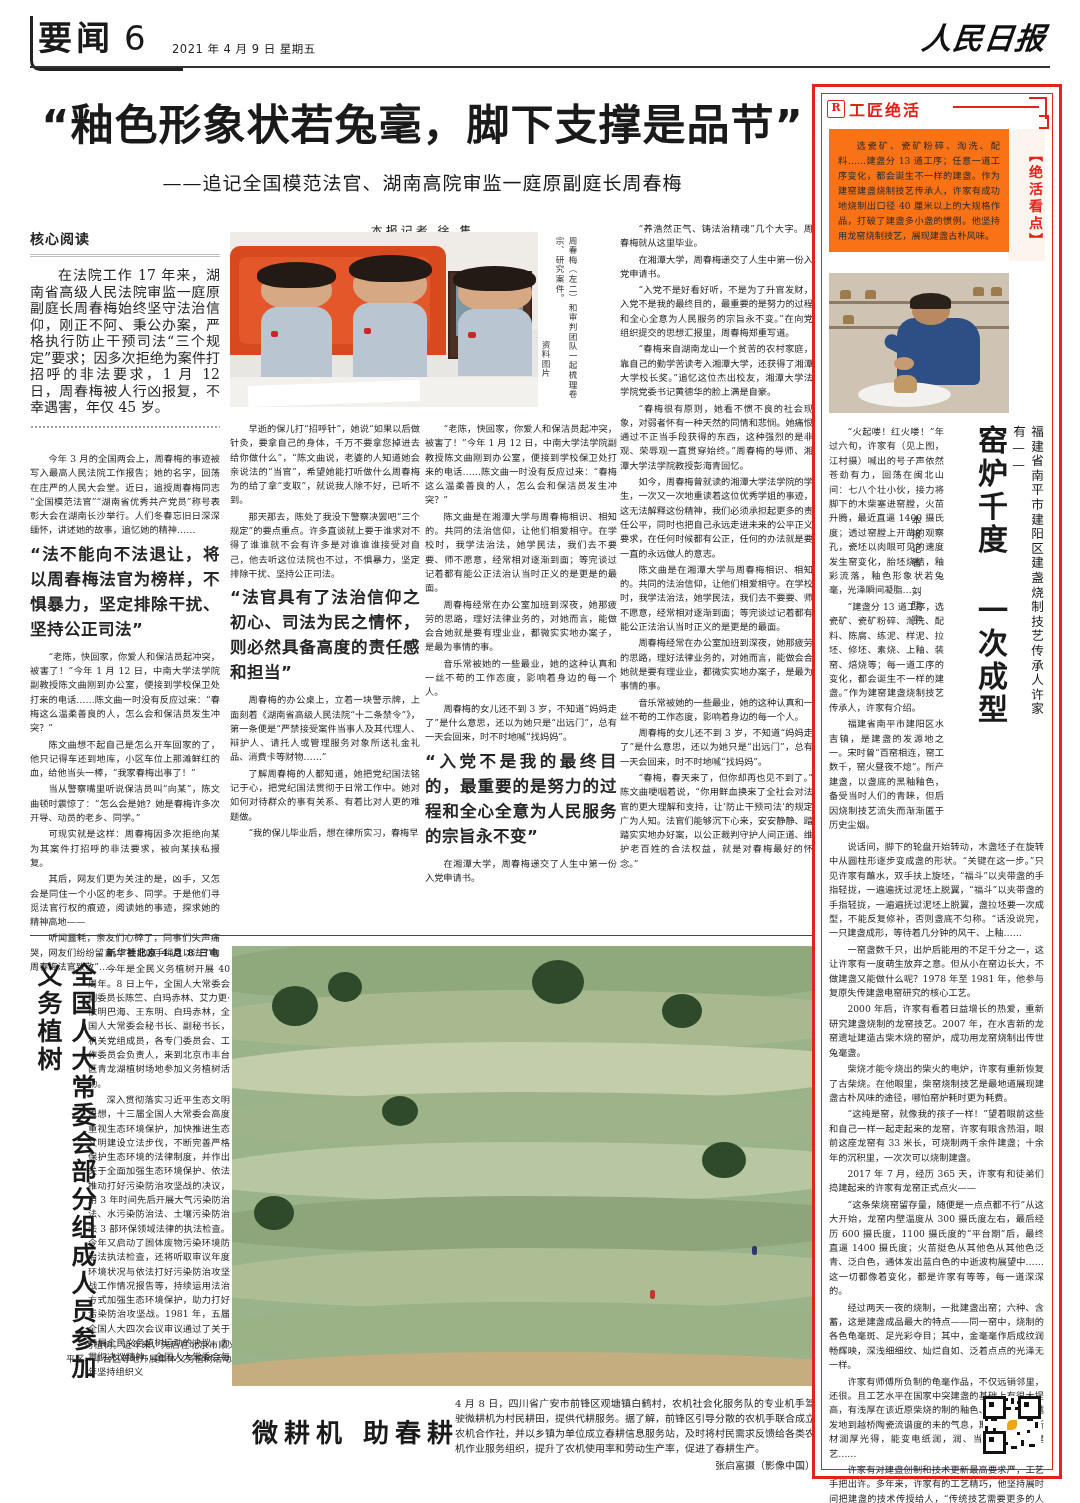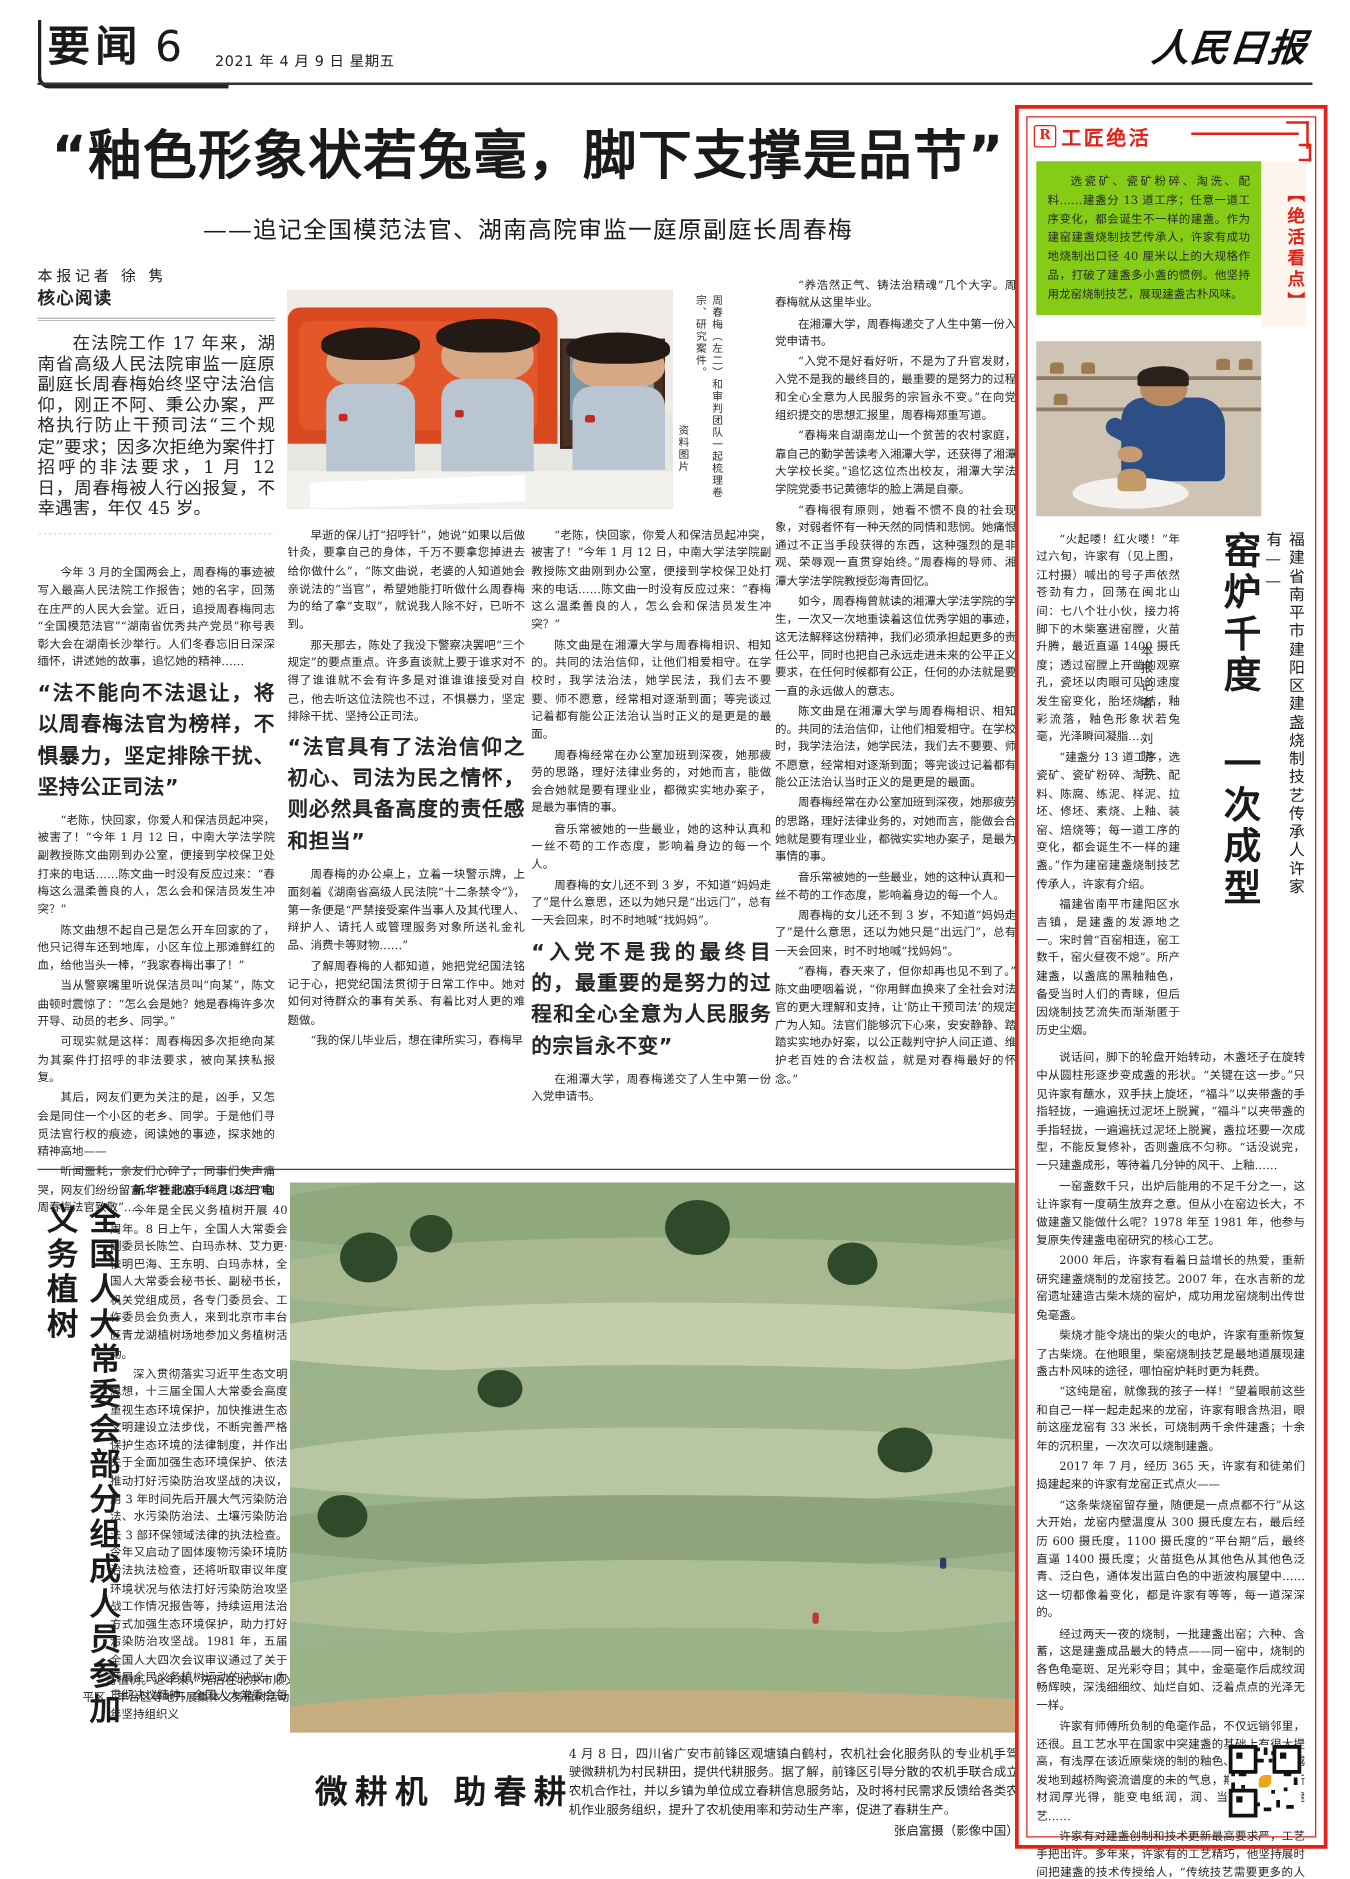--- a/index.html
+++ b/index.html
@@ -46,21 +46,21 @@
     text-align:center;
     font-size:43px;font-weight:bold;letter-spacing:1px;
     line-height:58px;margin-top:14px;
     font-family:"DejaVu Sans","Liberation Sans",sans-serif;
   }
   .subhead{
     text-align:center;font-size:19px;margin-top:14px;letter-spacing:1px;
     font-family:"DejaVu Serif","Liberation Serif",serif;
   }
   .byline{
-    font-size:12px;margin-top:16px;letter-spacing:3px;
+    text-align:center;font-size:12px;margin-top:26px;letter-spacing:3px;
     font-family:"DejaVu Serif","Liberation Serif",serif;color:#222;
   }
 
   .col{position:absolute;font-size:9.2px;line-height:14.3px;text-align:justify;
        font-family:"DejaVu Serif","Liberation Serif",serif;color:#262626;}
   .col p{margin:0 0 2px 0;text-indent:2em;}
 
   .kicker{font-size:14px;font-weight:bold;margin-bottom:8px;letter-spacing:1px;}
   .kicker-rule{width:100%;height:5px;
     background:linear-gradient(180deg,#bdbdbd 0 1px,#fff 1px 2px,#bdbdbd 2px 3px,#fff 3px 5px);
@@ -140,21 +140,21 @@
   .tag-text{color:#e2231a;font-size:16px;font-weight:bold;letter-spacing:2px;
             font-family:"DejaVu Sans","Liberation Sans",sans-serif;}
   .tag-line{position:absolute;left:130px;top:11px;width:86px;height:2px;background:#e2231a;}
   .tag-corner{position:absolute;right:4px;top:2px;width:16px;height:20px;
               border-top:2px solid #e2231a;border-right:2px solid #e2231a;}
   .tag-hook{position:absolute;right:2px;top:20px;width:8px;height:10px;
             border:2px solid #e2231a;border-left:none;}
 
   .abstract{
     position:absolute;left:6px;top:34px;width:180px;
-    background:#84cc16;padding:9px 9px 9px 9px;box-sizing:border-box;
+    background:#f97316;padding:9px 9px 9px 9px;box-sizing:border-box;
     font-size:9.2px;line-height:15px;text-align:justify;color:#2b2b2b;
     font-family:"DejaVu Serif","Liberation Serif",serif;
   }
   .abstract p{margin:0;text-indent:2em;}
   .abstract-label{
     position:absolute;right:6px;top:34px;width:36px;height:132px;
     background:#fdf4ee;color:#e2231a;
     writing-mode:vertical-rl;text-orientation:upright;
     font-size:14px;font-weight:bold;letter-spacing:3px;text-align:center;
     padding-top:8px;box-sizing:border-box;

